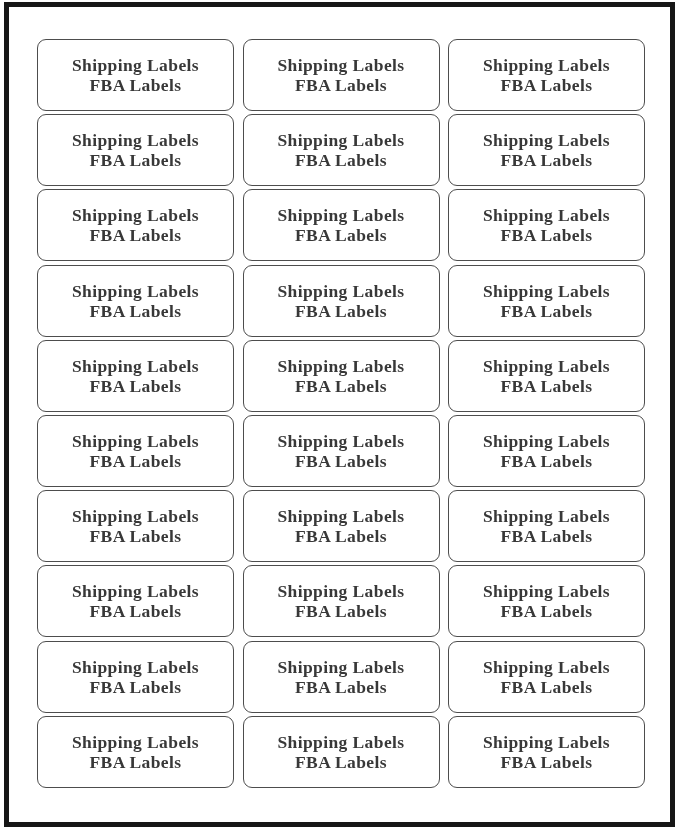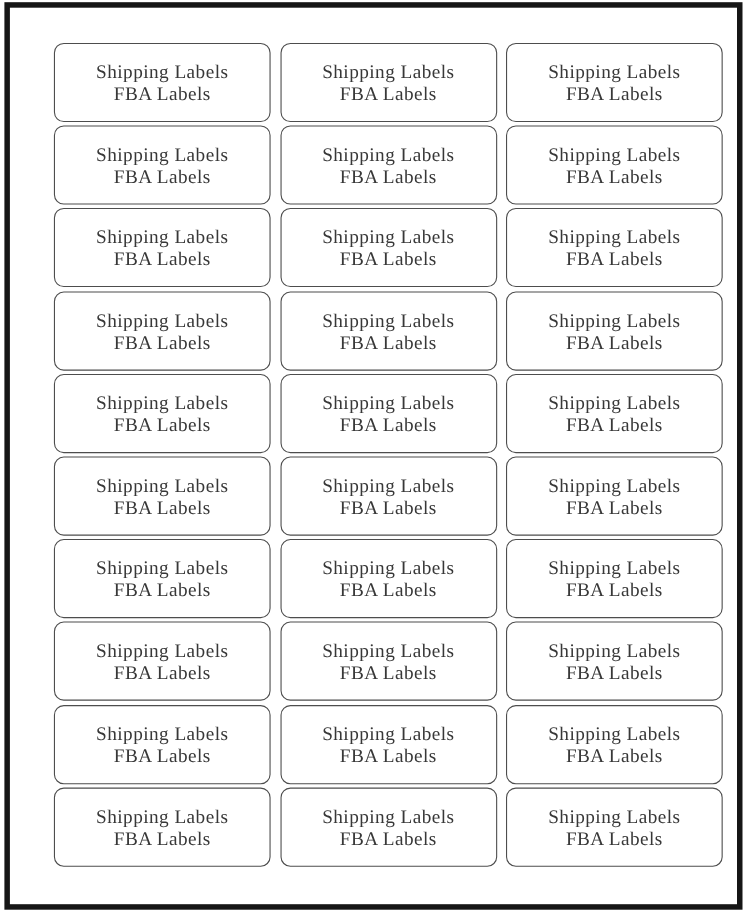--- a/index.html
+++ b/index.html
@@ -19,27 +19,28 @@
     left: 4px;
     top: 2px;
     width: 671px;
     height: 825px;
     box-sizing: border-box;
     border: 5px solid var(--frame-color, #161616);
     background: var(--page-bg, #ffffff);
   }
   .label-grid {
     position: absolute;
-    left: 40px;
+    left: 28px;
     top: 32px;
     display: grid;
     grid-template-columns: repeat(3, 197px);
     grid-auto-rows: 72px;
     column-gap: 8.5px;
     row-gap: 3.2px;
+    font-weight: bold;
   }
   .label-cell {
     box-sizing: border-box;
     background: var(--label-fill, #ffffff);
     border: 1.4px solid var(--label-border, #4d4d4d);
     border-radius: 9px;
     display: flex;
     flex-direction: column;
     align-items: center;
     justify-content: center;

